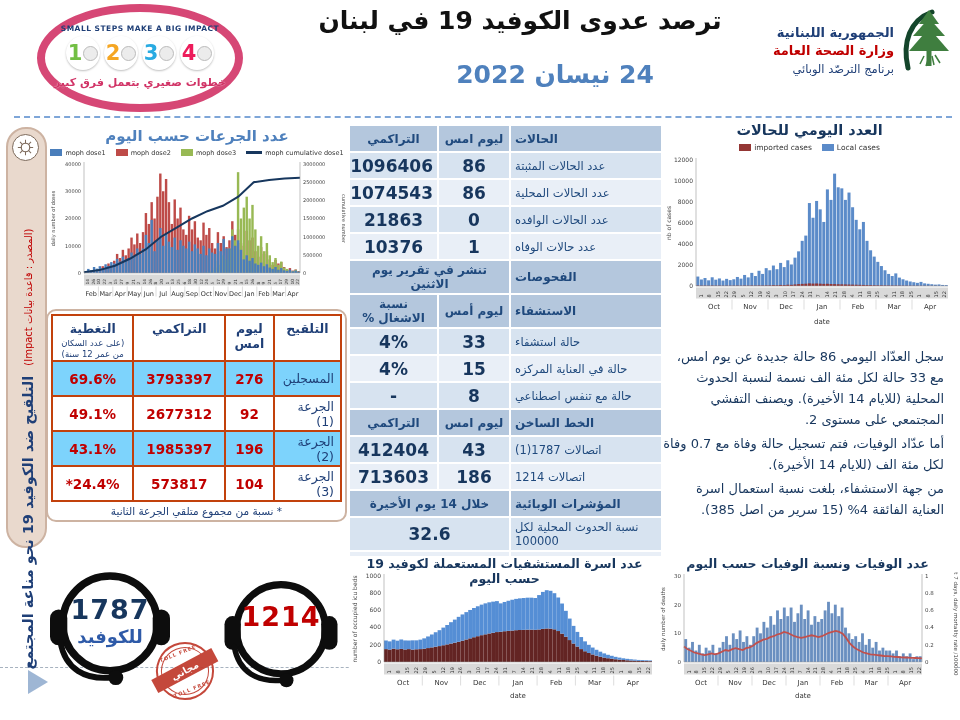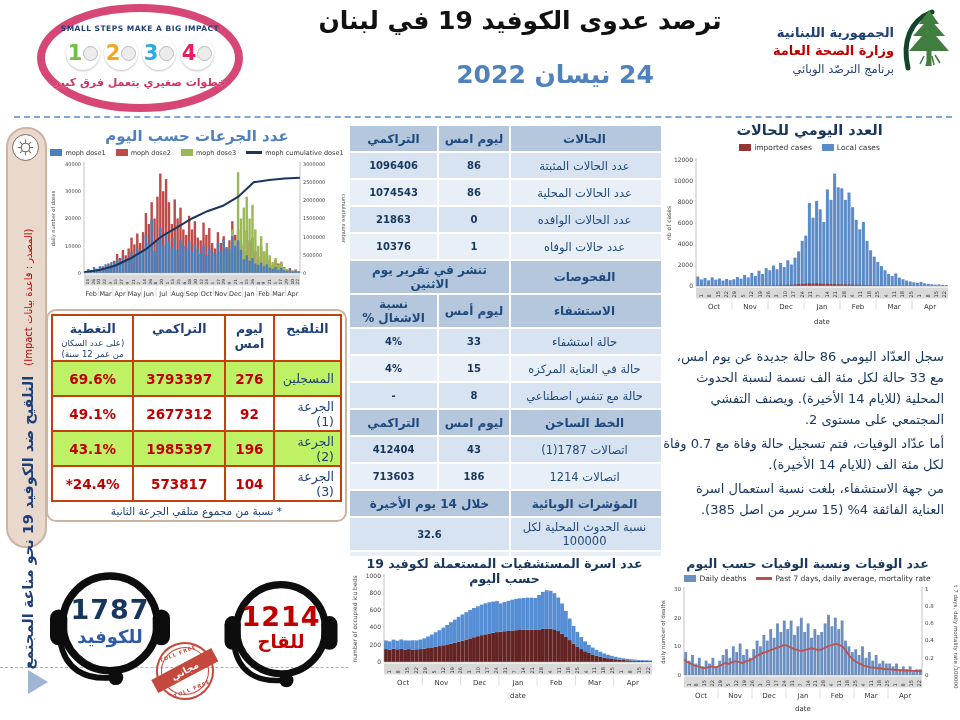--- a/index.html
+++ b/index.html
@@ -57,38 +57,38 @@
 
   #chartA{left:48px;top:127px;width:298px;}
   #chartB{left:663px;top:122px;width:293px;}
   #chartC{left:349px;top:556px;width:311px;}
   #chartD{left:657px;top:556px;width:301px;}
 
   
   .cases{position:absolute;left:348px;top:124px;width:313px;z-index:1;}
   .cases table{width:100%;border-collapse:collapse;direction:rtl;table-layout:fixed;}
   .cases td{border:2px solid #fff;padding:2px 4px;height:21px;vertical-align:middle;}
-  .cases .lbl{text-align:center;padding-right:7px;font-size:11.5px;color:#1f497d;}
-  .cases .val{text-align:center;font-size:10px;font-weight:600;color:#17365d;}
+  .cases .lbl{text-align:left;padding-right:7px;font-size:11.5px;color:#1f497d;}
+  .cases .val{text-align:center;font-size:17px;font-weight:600;color:#17365d;}
   .cases tr.hrow td{background:#b4c7dd;color:#1f497d;font-weight:bold;font-size:12px;}
   .cases tr.ra td{background:#d7e3f0;}
   .cases tr.rb td{background:#e9eff7;}
   .cases col.c1{width:152px;} .cases col.c2{width:72px;} .cases col.c3{width:89px;}
 
   
   .vaccbox{position:absolute;left:46px;top:309px;width:301px;border:2px solid #cdb3a2;
     border-radius:10px;background:#fff;padding:3px 3px 2px 3px;z-index:1;box-sizing:border-box;}
   .vaccbox table{width:100%;border-collapse:collapse;direction:rtl;table-layout:fixed;}
   .vaccbox th,.vaccbox td{border:2px solid #c2410c;padding:1px 3px;}
   .vaccbox th{color:#1f3f77;font-size:12.5px;font-weight:bold;vertical-align:top;padding-top:5px;}
   .vacc-note{font-weight:normal;font-size:8.5px;color:#1f3f77;line-height:1.25;margin-top:2px;}
   .vaccbox td{height:31px;}
   .vaccbox .vlbl{color:#1f3f77;font-size:12.5px;text-align:right;padding-right:6px;}
   .vaccbox .num{color:#c00000;font-weight:bold;font-size:13.5px;text-align:center;}
-  .vaccbox tr.pink td{background:#bef264;}
+  .vaccbox tr.pink td{background:#7dd3fc;}
   .vacc-foot{direction:rtl;text-align:center;color:#1f3f77;font-size:10.5px;padding:3px 2px 1px 2px;}
 
   
   .summary{position:absolute;left:660px;top:346px;width:296px;direction:rtl;text-align:right;
     color:#17365d;font-size:13px;line-height:1.62;font-weight:500;z-index:1;}
   .summary p{margin:0 12px 3px 0;}
 
   
   .hs{position:absolute;z-index:2;}
   #hs1{left:30px;top:568px;width:160px;height:120px;}
@@ -834,21 +834,20 @@
 
   <div class="hs" id="hs2">
     <svg class="hs-svg" viewBox="0 0 130 104">
       <circle cx="65" cy="48" r="41" fill="none" stroke="#0d0d0d" stroke-width="6.5"></circle>
       <rect x="13" y="36" width="15" height="31" rx="7.5" fill="#0d0d0d"></rect>
       <rect x="102" y="36" width="15" height="31" rx="7.5" fill="#0d0d0d"></rect>
       <path d="M22 64 C 26 88 44 97 66 95" fill="none" stroke="#0d0d0d" stroke-width="5" stroke-linecap="round"></path>
       <circle cx="70" cy="95" r="6.5" fill="#0d0d0d"></circle>
     </svg>
     <div class="hs-num">1214</div>
-    <div class="hs-lbl">للقاح</div>
   </div>
 
   <div class="stamp">
     <div class="stamp-ring"></div>
     <div class="stamp-arc arc-top">TOLL FREE</div>
     <div class="stamp-band">مجاني</div>
     <div class="stamp-arc arc-bot">TOLL FREE</div>
   </div>
 
   <div class="tri"></div>
@@ -1048,30 +1047,20 @@
         <line x1="225.4" y1="103.5" x2="225.4" y2="113.5" stroke="#bbb" stroke-width="0.5"></line>
         <text x="282.9" y="112.5" font-size="7" fill="#333" text-anchor="middle">Apr</text>
         <line x1="263.7" y1="103.5" x2="263.7" y2="113.5" stroke="#bbb" stroke-width="0.5"></line>
         <text x="168.0" y="126" font-size="7" fill="#333" text-anchor="middle">date</text>
         <text x="6.5" y="47.0" font-size="6" fill="#444" text-anchor="middle" transform="rotate(-90 6.5 47.0)">number of occupied icu beds</text>
       </svg>
   </div>
 
   <div class="chart-block" id="chartD">
     <div class="c-title t-small">عدد الوفيات ونسبة الوفيات حسب اليوم</div>
-    <div class="legend lg-b" id="legend-3">
-        <span class="lg-item">
-          <span class="sw-box" style="background: rgb(106, 143, 192);"></span>
-          <span>Daily deaths</span>
-        </span>
-        <span class="lg-item">
-          <span class="sw-line" style="background: rgb(192, 80, 77);"></span>
-          <span>Past 7 days, daily average, mortality rate</span>
-        </span>
-      </div>
     <svg id="svg-3" width="300" height="128" viewBox="0 0 300 128">
         <text x="23" y="91.8" font-size="5.5" fill="#444" text-anchor="end">0</text>
         <text x="23" y="63.1" font-size="5.5" fill="#444" text-anchor="end">10</text>
         <text x="23" y="34.5" font-size="5.5" fill="#444" text-anchor="end">20</text>
         <text x="23" y="5.8" font-size="5.5" fill="#444" text-anchor="end">30</text>
         <text x="267" y="91.8" font-size="5.5" fill="#444" text-anchor="start">0</text>
         <text x="267" y="74.6" font-size="5.5" fill="#444" text-anchor="start">0.2</text>
         <text x="267" y="57.4" font-size="5.5" fill="#444" text-anchor="start">0.4</text>
         <text x="267" y="40.2" font-size="5.5" fill="#444" text-anchor="start">0.6</text>
         <text x="267" y="23.0" font-size="5.5" fill="#444" text-anchor="start">0.8</text>

